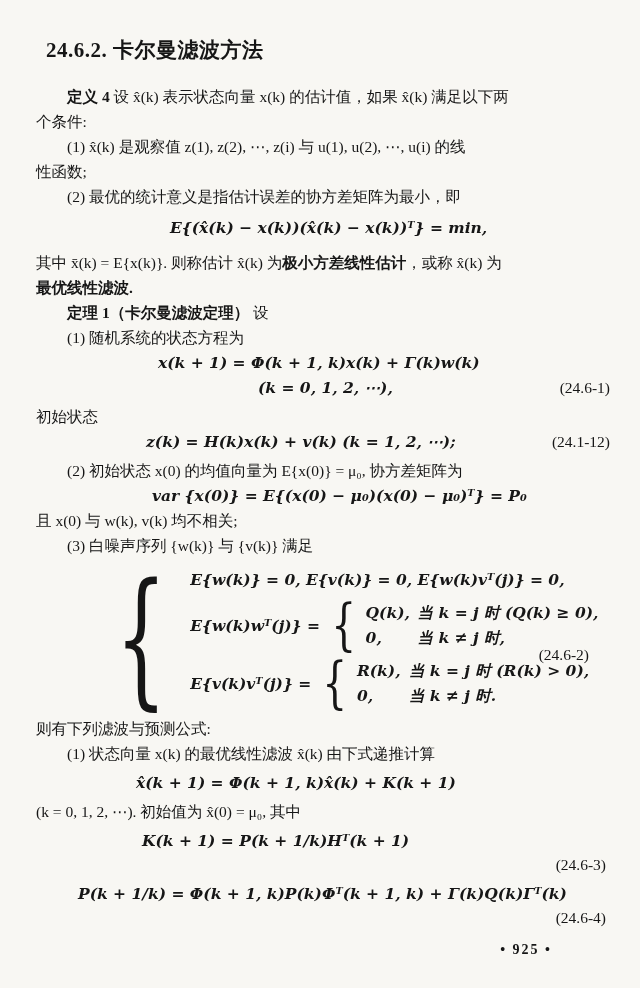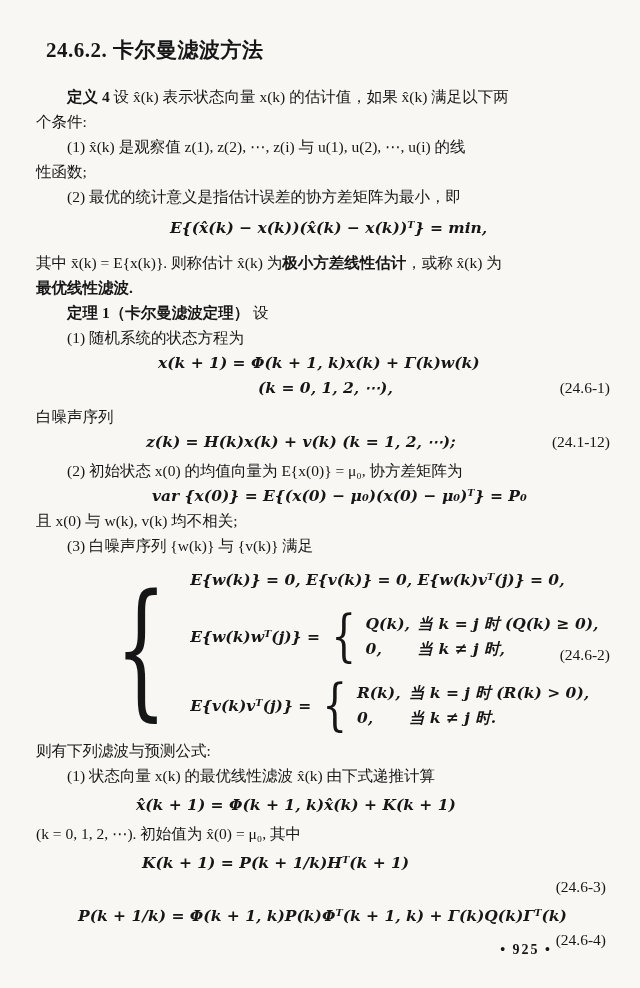--- a/index.html
+++ b/index.html
@@ -63,40 +63,40 @@
   .big-brace{
     font-size:148px;
     line-height:128px;
     font-weight:400;
     transform:scaleX(0.55);
     transform-origin:center;
     align-self:center;
     margin-right:2px;
     font-family:"DejaVu Serif",serif;
   }
-  .sys-rows{display:flex;flex-direction:column;gap:19px;}
+  .sys-rows{display:flex;flex-direction:column;gap:8px;}
   .sys-row{line-height:24px;}
   .case-row{display:flex;align-items:center;}
   .case-lhs{margin-right:6px;white-space:nowrap;}
   .case-brace{
     font-size:56px;
     line-height:48px;
     font-weight:400;
     transform:scaleX(0.7);
     transform-origin:center;
     margin-right:4px;
     font-family:"DejaVu Serif",serif;
   }
   .case-col{display:flex;flex-direction:column;}
   .case-line{display:flex;line-height:23px;}
   .case-val{min-width:52px;white-space:nowrap;}
   .case-cond{white-space:nowrap;}
   .sys-num{
     position:absolute;
-    right:0;top:74px;
+    right:21px;top:74px;
     font-style:normal;font-weight:400;
     font-family:"Liberation Serif",serif;
   }
   .page-number{
     position:absolute;
     bottom:26px;right:88px;
     font-weight:700;
     font-size:14px;
     letter-spacing:2px;
   }
@@ -124,21 +124,21 @@
   <p class="para indent"><span class="b">定理 1（卡尔曼滤波定理）</span><span> 设</span></p>
 
   <p class="para indent">(1) 随机系统的状态方程为</p>
 
   <div class="dmath" style="margin-left:122px;">x(k + 1) = Φ(k + 1, k)x(k) + Γ(k)w(k)</div>
   <div class="eqrow">
     <div class="dmath" style="margin-left:222px;">(k = 0, 1, 2, ⋯),</div>
     <span class="eqnum">(24.6-1)</span>
   </div>
 
-  <p class="para mt4">白噪声序列</p>
+  <p class="para mt4">初始状态</p>
   <div class="eqrow">
     <div class="dmath" style="margin-left:110px;">z(k) = H(k)x(k) + v(k) (k = 1, 2, ⋯);</div>
     <span class="eqnum">(24.1-12)</span>
   </div>
 
   <p class="para indent mt4">(2) 初始状态 x(0) 的均值向量为 E{x(0)} = μ₀, 协方差矩阵为</p>
   <div class="dmath" style="margin-left:116px;">var {x(0)} = E{(x(0) − μ₀)(x(0) − μ₀)ᵀ} = P₀</div>
   <p class="para">且 x(0) 与 w(k), v(k) 均不相关;</p>
   <p class="para indent">(3) 白噪声序列 {w(k)} 与 {v(k)} 满足</p>
 

